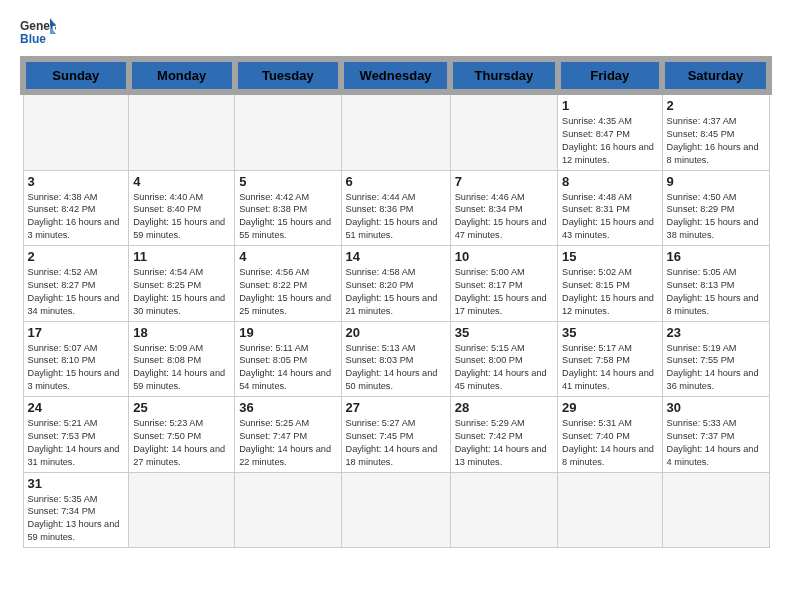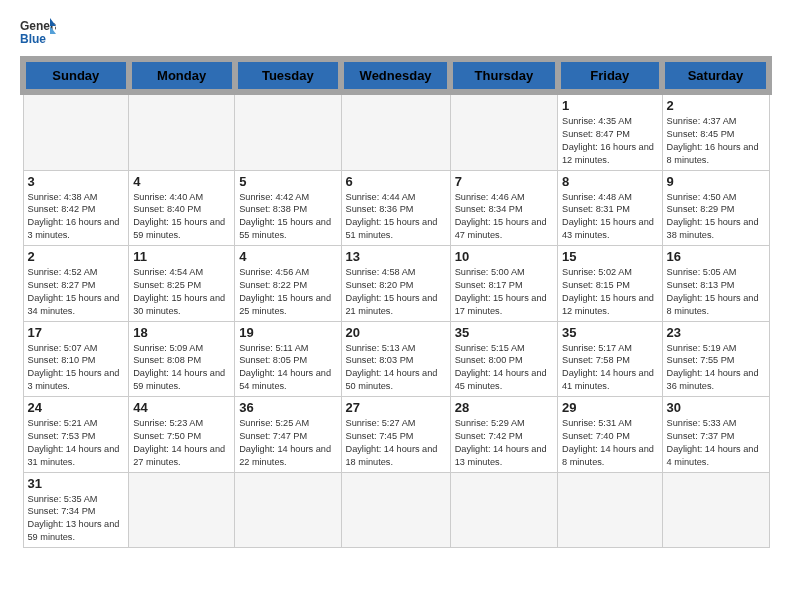--- a/index.html
+++ b/index.html
@@ -166,21 +166,21 @@
           </td>
           <td>
             <span class="day-number">11</span>
             <div class="day-info">Sunrise: 4:54 AM<br>Sunset: 8:25 PM<br>Daylight: 15 hours and 30 minutes.</div>
           </td>
           <td>
             <span class="day-number">4</span>
             <div class="day-info">Sunrise: 4:56 AM<br>Sunset: 8:22 PM<br>Daylight: 15 hours and 25 minutes.</div>
           </td>
           <td>
-            <span class="day-number">13</span>
+            <span class="day-number">14</span>
             <div class="day-info">Sunrise: 4:58 AM<br>Sunset: 8:20 PM<br>Daylight: 15 hours and 21 minutes.</div>
           </td>
           <td>
             <span class="day-number">10</span>
             <div class="day-info">Sunrise: 5:00 AM<br>Sunset: 8:17 PM<br>Daylight: 15 hours and 17 minutes.</div>
           </td>
           <td>
             <span class="day-number">15</span>
             <div class="day-info">Sunrise: 5:02 AM<br>Sunset: 8:15 PM<br>Daylight: 15 hours and 12 minutes.</div>
           </td>
@@ -218,21 +218,21 @@
             <span class="day-number">23</span>
             <div class="day-info">Sunrise: 5:19 AM<br>Sunset: 7:55 PM<br>Daylight: 14 hours and 36 minutes.</div>
           </td>
         </tr>
         <tr>
           <td>
             <span class="day-number">24</span>
             <div class="day-info">Sunrise: 5:21 AM<br>Sunset: 7:53 PM<br>Daylight: 14 hours and 31 minutes.</div>
           </td>
           <td>
-            <span class="day-number">44</span>
+            <span class="day-number">25</span>
             <div class="day-info">Sunrise: 5:23 AM<br>Sunset: 7:50 PM<br>Daylight: 14 hours and 27 minutes.</div>
           </td>
           <td>
             <span class="day-number">36</span>
             <div class="day-info">Sunrise: 5:25 AM<br>Sunset: 7:47 PM<br>Daylight: 14 hours and 22 minutes.</div>
           </td>
           <td>
             <span class="day-number">27</span>
             <div class="day-info">Sunrise: 5:27 AM<br>Sunset: 7:45 PM<br>Daylight: 14 hours and 18 minutes.</div>
           </td>

